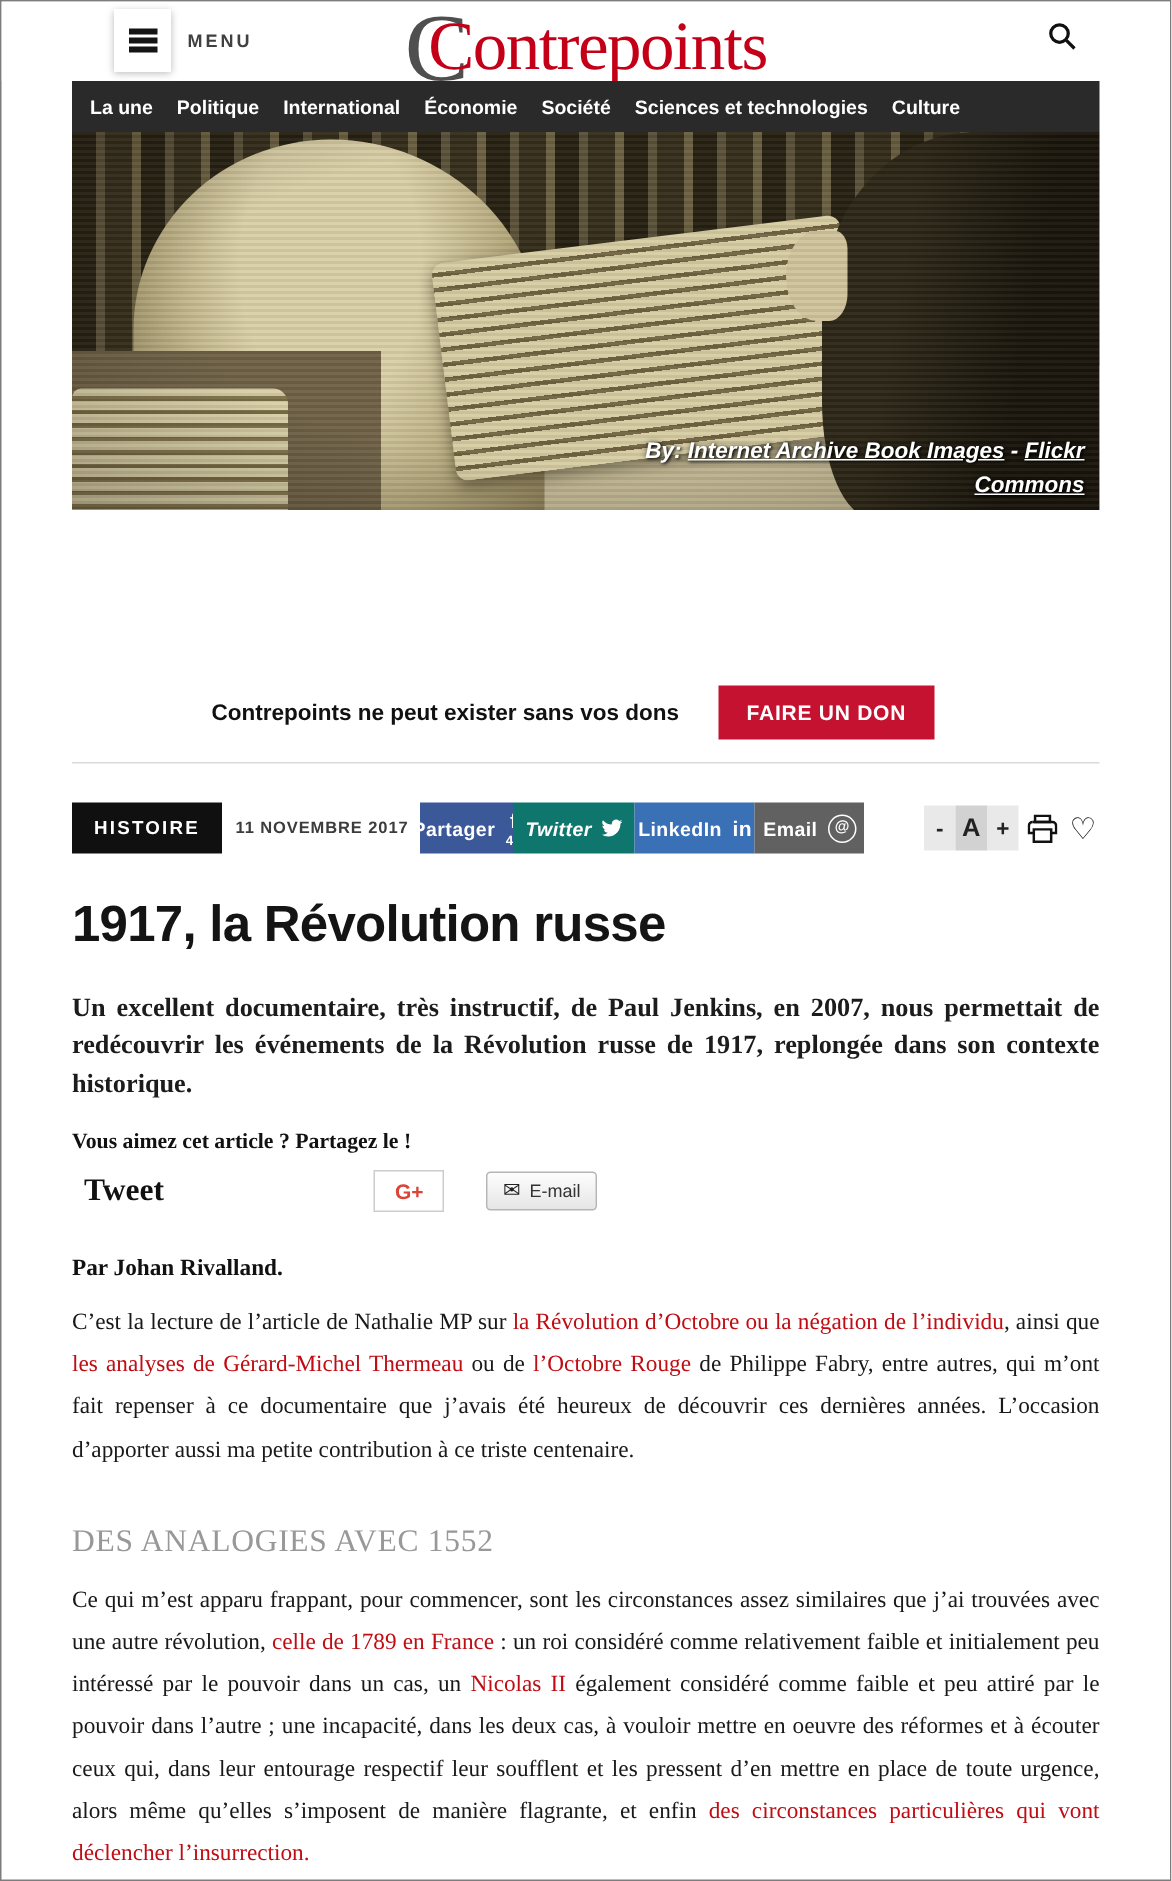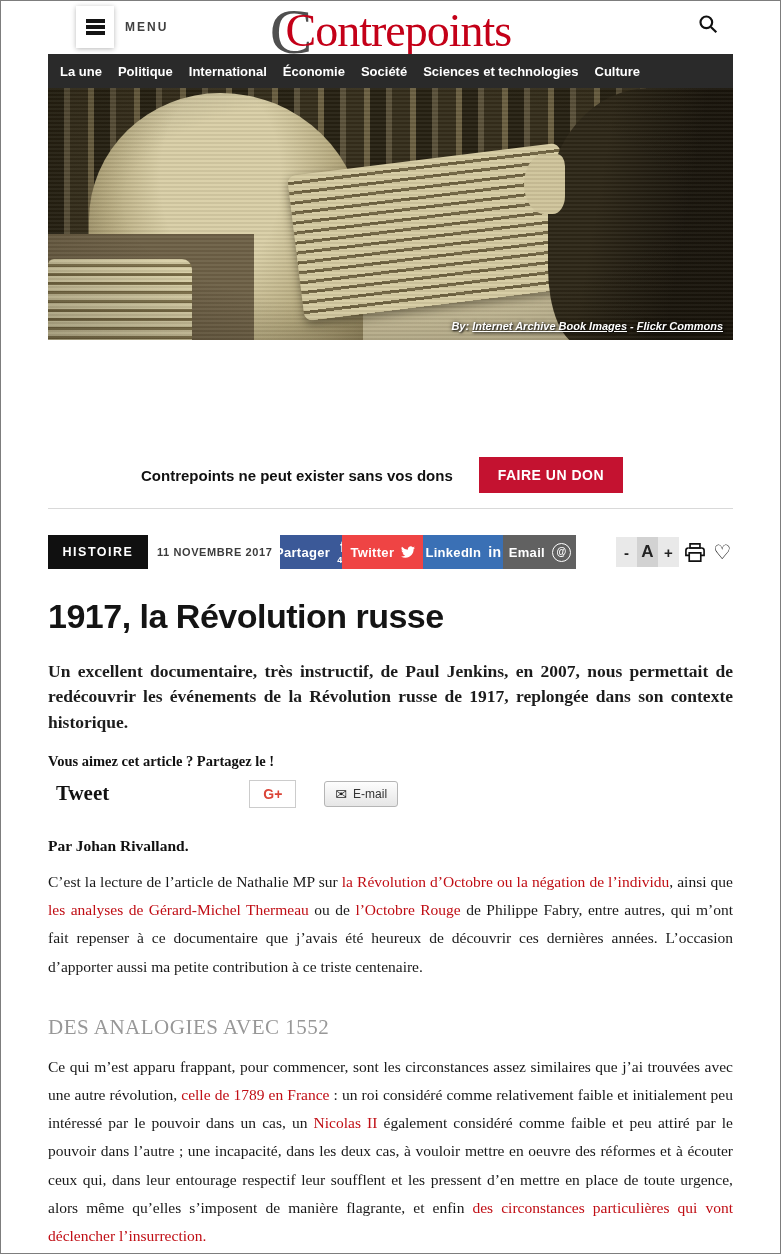--- a/index.html
+++ b/index.html
@@ -34,21 +34,21 @@
       background:repeating-linear-gradient(0deg,#d8cfa8 0 6px,#7a6d48 6px 9px);border-radius:6px 10px 0 0;}
   .hero-stack-main{position:absolute;left:36%;top:28%;width:40%;height:58%;transform:rotate(-7deg);
       background:repeating-linear-gradient(0deg,#d6cca4 0 7px,#6f6342 7px 10px);border-radius:8px;box-shadow:0 4px 10px rgba(30,24,10,.5);}
   .hero-right-figure{position:absolute;right:0;top:0;width:27%;height:102%;
       background:linear-gradient(100deg,#2b2517 0 30%,#17130c 70%);border-radius:55% 0 0 18% / 45% 0 0 30%;}
   .hero-face{position:absolute;right:24.5%;top:26%;width:6%;height:24%;background:#cfc49c;border-radius:50% 20% 30% 50%;}
   .hero-grain{position:absolute;inset:0;
       background:repeating-linear-gradient(0deg,rgba(40,30,10,.07) 0 2px,rgba(255,250,220,.05) 2px 4px),
                  radial-gradient(ellipse at 50% 45%,rgba(0,0,0,0) 55%,rgba(20,15,5,.28) 100%);}
   .hero-caption{position:absolute;right:10px;bottom:5px;width:340px;text-align:right;color:#fff;
-      font-style:italic;font-weight:bold;font-size:11px;line-height:1.55;
+      font-style:italic;font-weight:bold;font-size:15px;line-height:1.55;
       text-shadow:1px 1px 2px rgba(0,0,0,.85),0 0 4px rgba(0,0,0,.6);}
   .hero-caption .cap-link{text-decoration:underline;cursor:pointer;}
 
   
   .ad-space{height:116px;}
   .donation{display:flex;align-items:center;margin-left:140px;height:38px;}
   .donation-text{font-size:15px;font-weight:bold;color:#111;}
   .donate-btn{margin-left:26px;background:#c41230;color:#fff;font-weight:bold;font-size:14px;
       padding:10px 19px;letter-spacing:.5px;cursor:pointer;border:none;}
   .divider{border-top:1px solid #d9d9d9;margin:14px 47px 0;}
@@ -156,21 +156,21 @@
     <div class="category-badge">HISTOIRE</div>
     <div class="date">11 NOVEMBRE 2017</div>
     <div class="share-group">
       <div class="share-btn fb" style="background: rgb(59, 89, 152);">
         <span>Partager</span>
         <span class="fb-col">
           <span class="fb-f">f</span>
           <span class="fb-count">41</span>
         </span>
       </div>
-      <div class="share-btn tw" style="background: #ef4444;">
+      <div class="share-btn tw" style="background: #0f766e; font-style: italic;">
         <span>Twitter</span>
         <span style="display:flex;">
           <svg width="14" height="12" viewBox="0 0 24 20">
               <path fill="#fff" d="M23.9 2.6a9.8 9.8 0 0 1-2.8.8A4.9 4.9 0 0 0 23.3.7c-1 .6-2 1-3.1 1.2A4.9 4.9 0 0 0 11.7 5c0 .4 0 .8.1 1.1A14 14 0 0 1 1.7 1a4.9 4.9 0 0 0 1.5 6.6 4.9 4.9 0 0 1-2.2-.6v.1c0 2.4 1.7 4.3 3.9 4.8a5 5 0 0 1-2.2.1 4.9 4.9 0 0 0 4.6 3.4A9.9 9.9 0 0 1 0 17.5 14 14 0 0 0 7.6 19.7c9 0 14-7.5 14-14v-.6c1-.7 1.8-1.6 2.3-2.5z"></path>
             </svg>
         </span>
       </div>
       <div class="share-btn li" style="background: rgb(58, 112, 181);">
         <span>LinkedIn</span>
         <span class="li-in">in</span>

